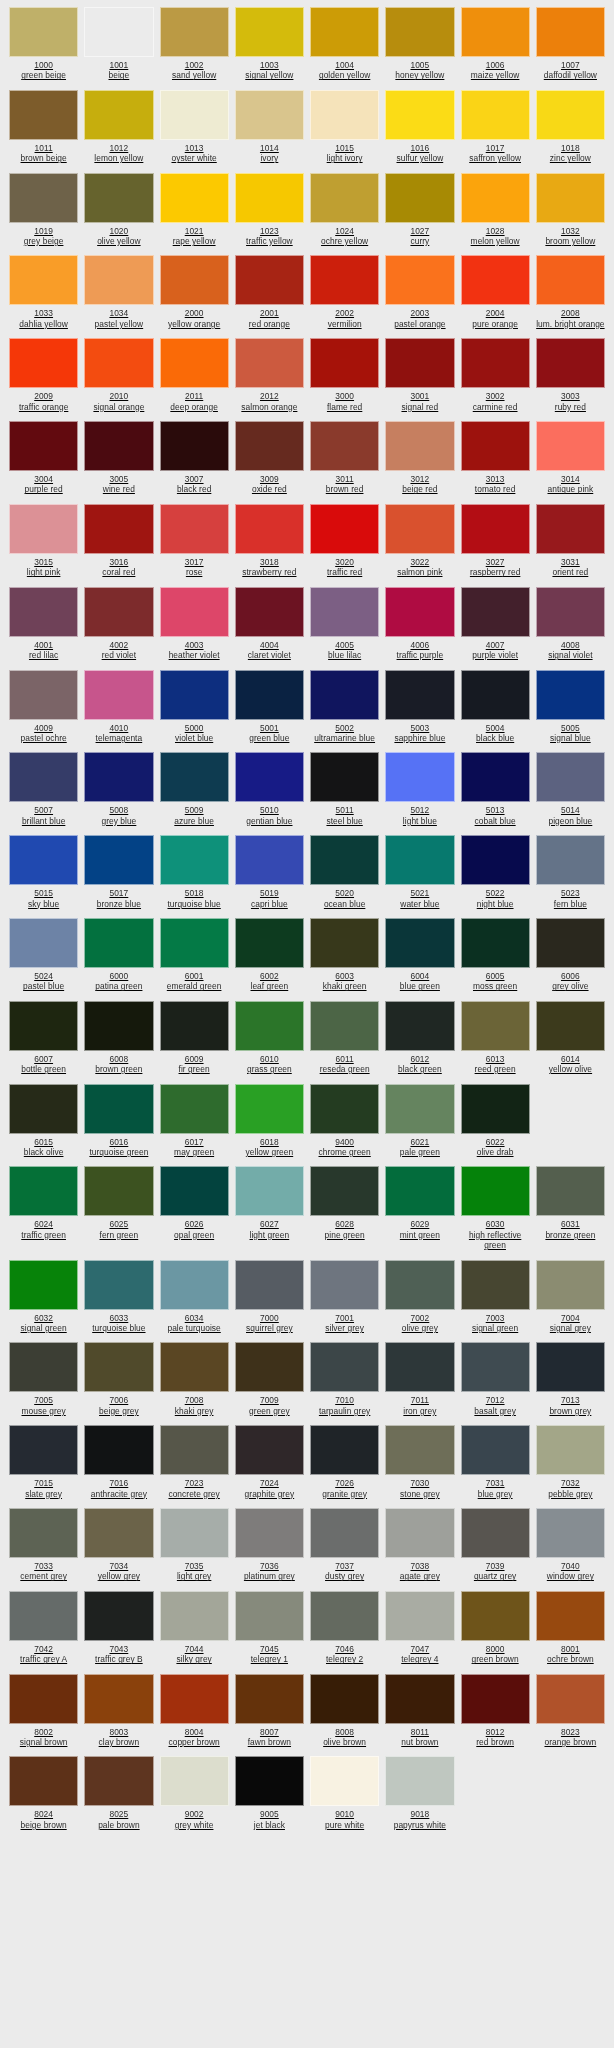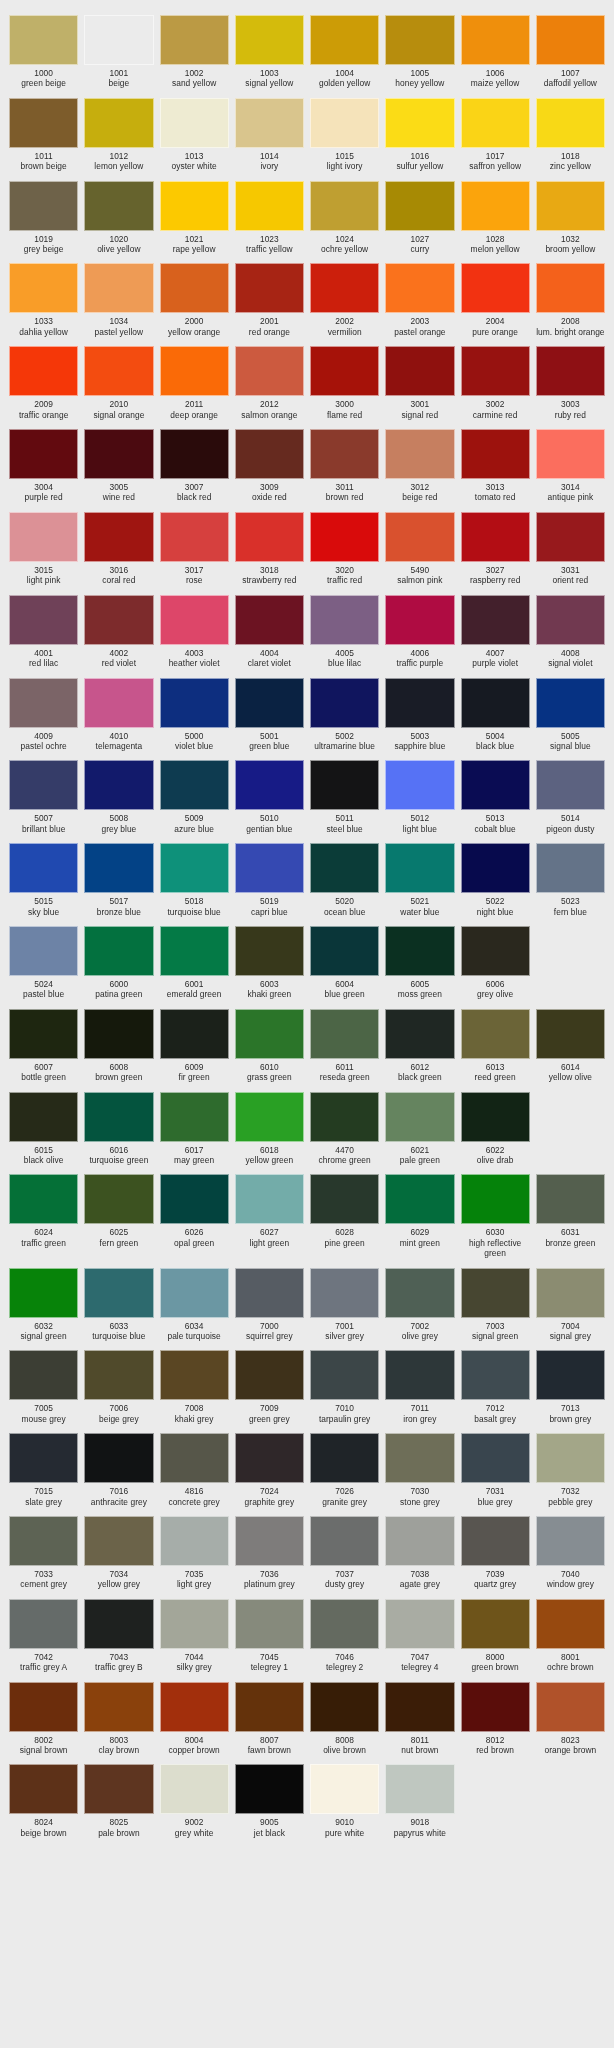--- a/index.html
+++ b/index.html
@@ -9,22 +9,23 @@
   }
   body {
     width: 614px;
     background: #ebebeb;
     font-family: "Liberation Sans", sans-serif;
     -webkit-font-smoothing: antialiased;
   }
   #chart {
     width: 614px;
     box-sizing: border-box;
-    padding: 10px 6px 10px 6px;
+    padding: 2px 6px 10px 6px;
     background: #ebebeb;
+    text-decoration: underline;
   }
   .row {
     display: flex;
     width: 100%;
     box-sizing: border-box;
   }
   .cell {
     width: 12.5%;
     box-sizing: border-box;
     padding: 5px 3px 4px 3px;
@@ -442,21 +443,21 @@
       <div class="cell">
         <div class="swatch" style="background: rgb(217, 11, 11);"></div>
         <div class="caption">
           <span class="code">3020</span>
           <span class="cname">traffic red</span>
         </div>
       </div>
       <div class="cell">
         <div class="swatch" style="background: rgb(217, 81, 46);"></div>
         <div class="caption">
-          <span class="code">5490</span>
+          <span class="code">3022</span>
           <span class="cname">salmon pink</span>
         </div>
       </div>
       <div class="cell">
         <div class="swatch" style="background: rgb(179, 13, 20);"></div>
         <div class="caption">
           <span class="code">3027</span>
           <span class="cname">raspberry red</span>
         </div>
       </div>
@@ -631,21 +632,21 @@
         <div class="swatch" style="background: rgb(10, 12, 83);"></div>
         <div class="caption">
           <span class="code">5013</span>
           <span class="cname">cobalt blue</span>
         </div>
       </div>
       <div class="cell">
         <div class="swatch" style="background: rgb(92, 98, 128);"></div>
         <div class="caption">
           <span class="code">5014</span>
-          <span class="cname">pigeon dusty</span>
+          <span class="cname">pigeon blue</span>
         </div>
       </div>
     </div>
     <div class="row">
       <div class="cell">
         <div class="swatch" style="background: rgb(32, 73, 176);"></div>
         <div class="caption">
           <span class="code">5015</span>
           <span class="cname">sky blue</span>
         </div>
@@ -716,20 +717,27 @@
         </div>
       </div>
       <div class="cell">
         <div class="swatch" style="background: rgb(4, 122, 70);"></div>
         <div class="caption">
           <span class="code">6001</span>
           <span class="cname">emerald green</span>
         </div>
       </div>
       <div class="cell">
+        <div class="swatch" style="background: rgb(13, 59, 31);"></div>
+        <div class="caption">
+          <span class="code">6002</span>
+          <span class="cname">leaf green</span>
+        </div>
+      </div>
+      <div class="cell">
         <div class="swatch" style="background: rgb(55, 56, 27);"></div>
         <div class="caption">
           <span class="code">6003</span>
           <span class="cname">khaki green</span>
         </div>
       </div>
       <div class="cell">
         <div class="swatch" style="background: rgb(10, 54, 57);"></div>
         <div class="caption">
           <span class="code">6004</span>
@@ -834,21 +842,21 @@
       <div class="cell">
         <div class="swatch" style="background: rgb(41, 160, 36);"></div>
         <div class="caption">
           <span class="code">6018</span>
           <span class="cname">yellow green</span>
         </div>
       </div>
       <div class="cell">
         <div class="swatch" style="background: rgb(36, 60, 33);"></div>
         <div class="caption">
-          <span class="code">4470</span>
+          <span class="code">9400</span>
           <span class="cname">chrome green</span>
         </div>
       </div>
       <div class="cell">
         <div class="swatch" style="background: rgb(101, 132, 95);"></div>
         <div class="caption">
           <span class="code">6021</span>
           <span class="cname">pale green</span>
         </div>
       </div>
@@ -1045,21 +1053,21 @@
       <div class="cell">
         <div class="swatch" style="background: rgb(17, 19, 20);"></div>
         <div class="caption">
           <span class="code">7016</span>
           <span class="cname">anthracite grey</span>
         </div>
       </div>
       <div class="cell">
         <div class="swatch" style="background: rgb(86, 86, 73);"></div>
         <div class="caption">
-          <span class="code">4816</span>
+          <span class="code">7023</span>
           <span class="cname">concrete grey</span>
         </div>
       </div>
       <div class="cell">
         <div class="swatch" style="background: rgb(47, 39, 41);"></div>
         <div class="caption">
           <span class="code">7024</span>
           <span class="cname">graphite grey</span>
         </div>
       </div>

